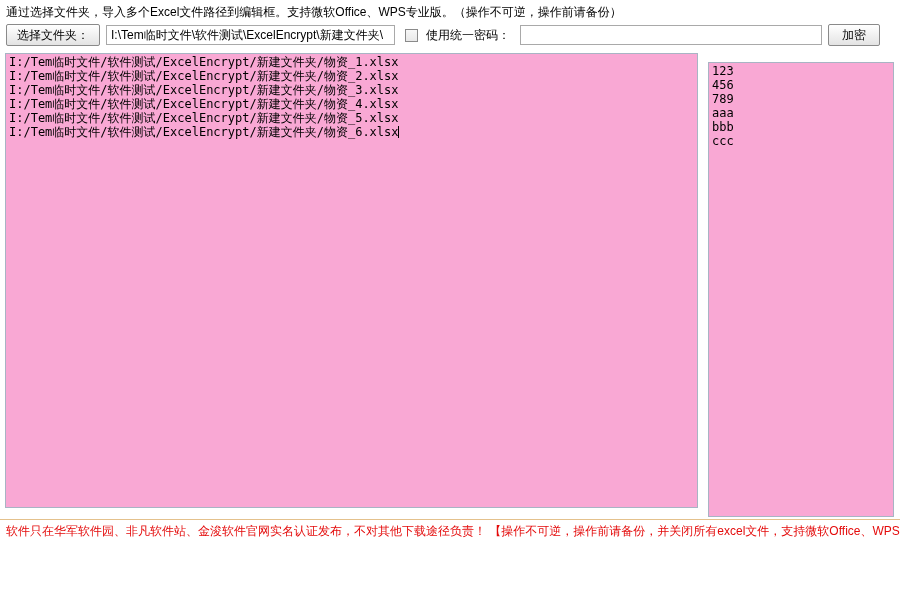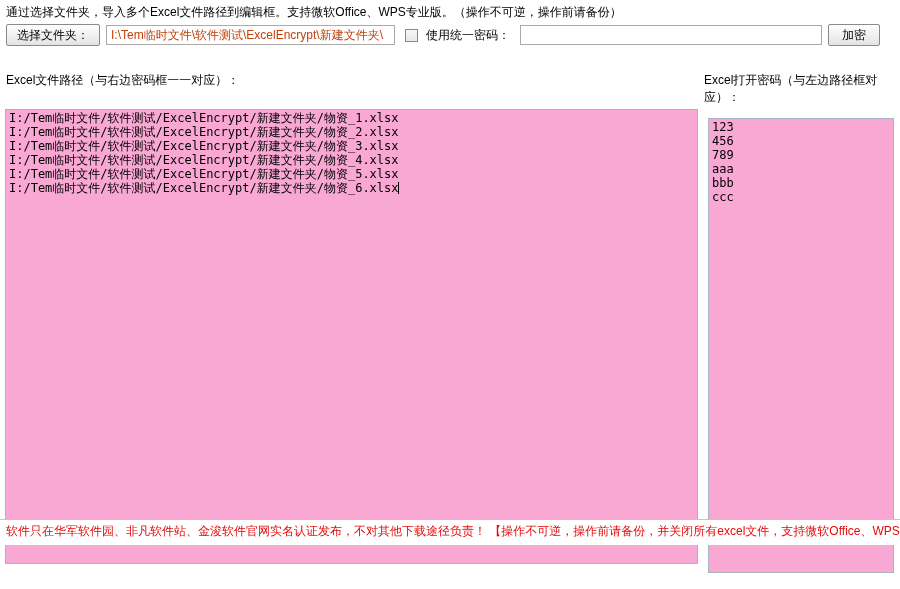--- a/index.html
+++ b/index.html
@@ -44,21 +44,21 @@
   }
   .btn-encrypt {
     width: 52px;
     justify-content: center;
   }
   .path-box {
     flex: 1;
     height: 20px;
     border: 1px solid #a9a9a9;
     background: #ffffff;
-    color: #c2410c;
+    color: #000000;
     padding: 1px 4px;
     box-sizing: border-box;
     line-height: 17px;
     overflow: hidden;
     white-space: nowrap;
   }
   .chk {
     width: 13px;
     height: 13px;
     border: 1px solid #8a8a8a;
@@ -144,24 +144,20 @@
 
   <div class="toolbar">
     <button class="btn">选择文件夹：</button>
     <div class="path-box">I:\Tem临时文件\软件测试\ExcelEncrypt\新建文件夹\</div>
     <span class="chk"></span>
     <span class="chk-label">使用统一密码：</span>
     <div class="pw-input"></div>
     <button class="btn btn-encrypt">加密</button>
   </div>
 
-  <div class="section-labels">
-    <div class="label-left">Excel文件路径（与右边密码框一一对应）：</div>
-    <div class="label-right">Excel打开密码（与左边路径框对应）：</div>
-  </div>
 
   <div class="panes">
     <div class="textarea-look left-pane" id="left-pane">I:/Tem临时文件/软件测试/ExcelEncrypt/新建文件夹/物资_1.xlsx
 I:/Tem临时文件/软件测试/ExcelEncrypt/新建文件夹/物资_2.xlsx
 I:/Tem临时文件/软件测试/ExcelEncrypt/新建文件夹/物资_3.xlsx
 I:/Tem临时文件/软件测试/ExcelEncrypt/新建文件夹/物资_4.xlsx
 I:/Tem临时文件/软件测试/ExcelEncrypt/新建文件夹/物资_5.xlsx
 I:/Tem临时文件/软件测试/ExcelEncrypt/新建文件夹/物资_6.xlsx<span class="caret"></span></div>
     <div class="textarea-look right-pane" id="right-pane">123
 456

